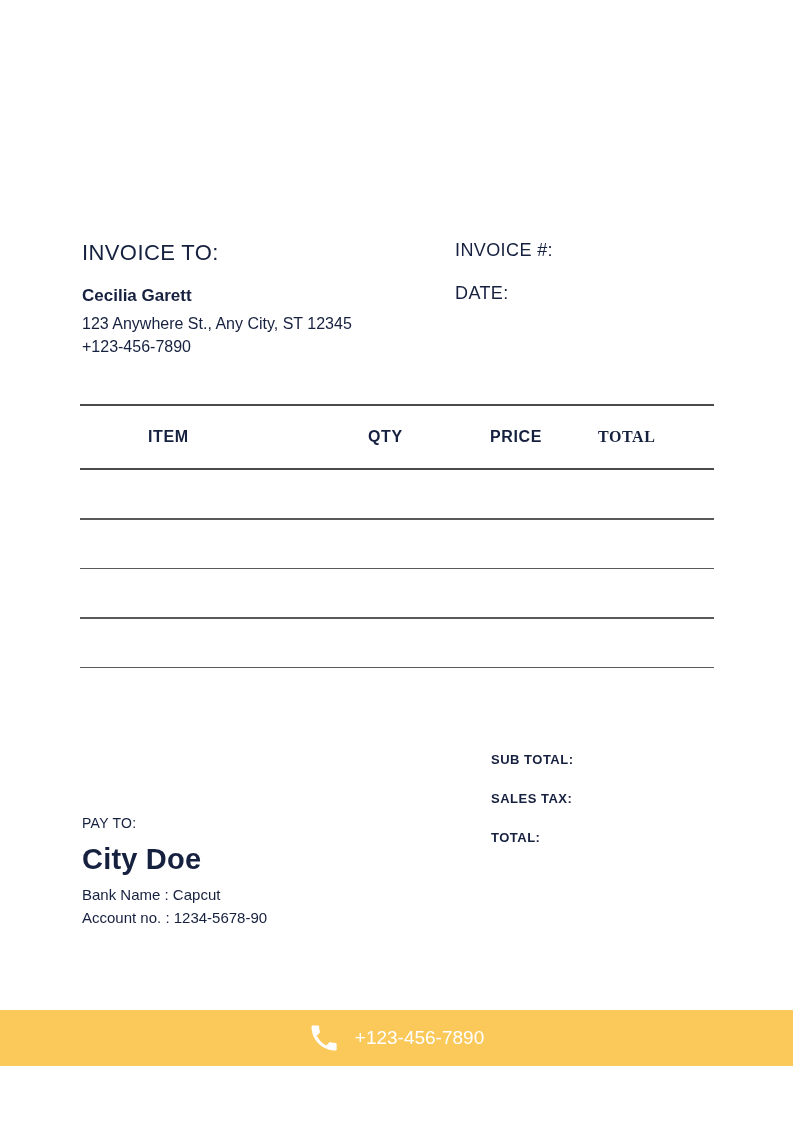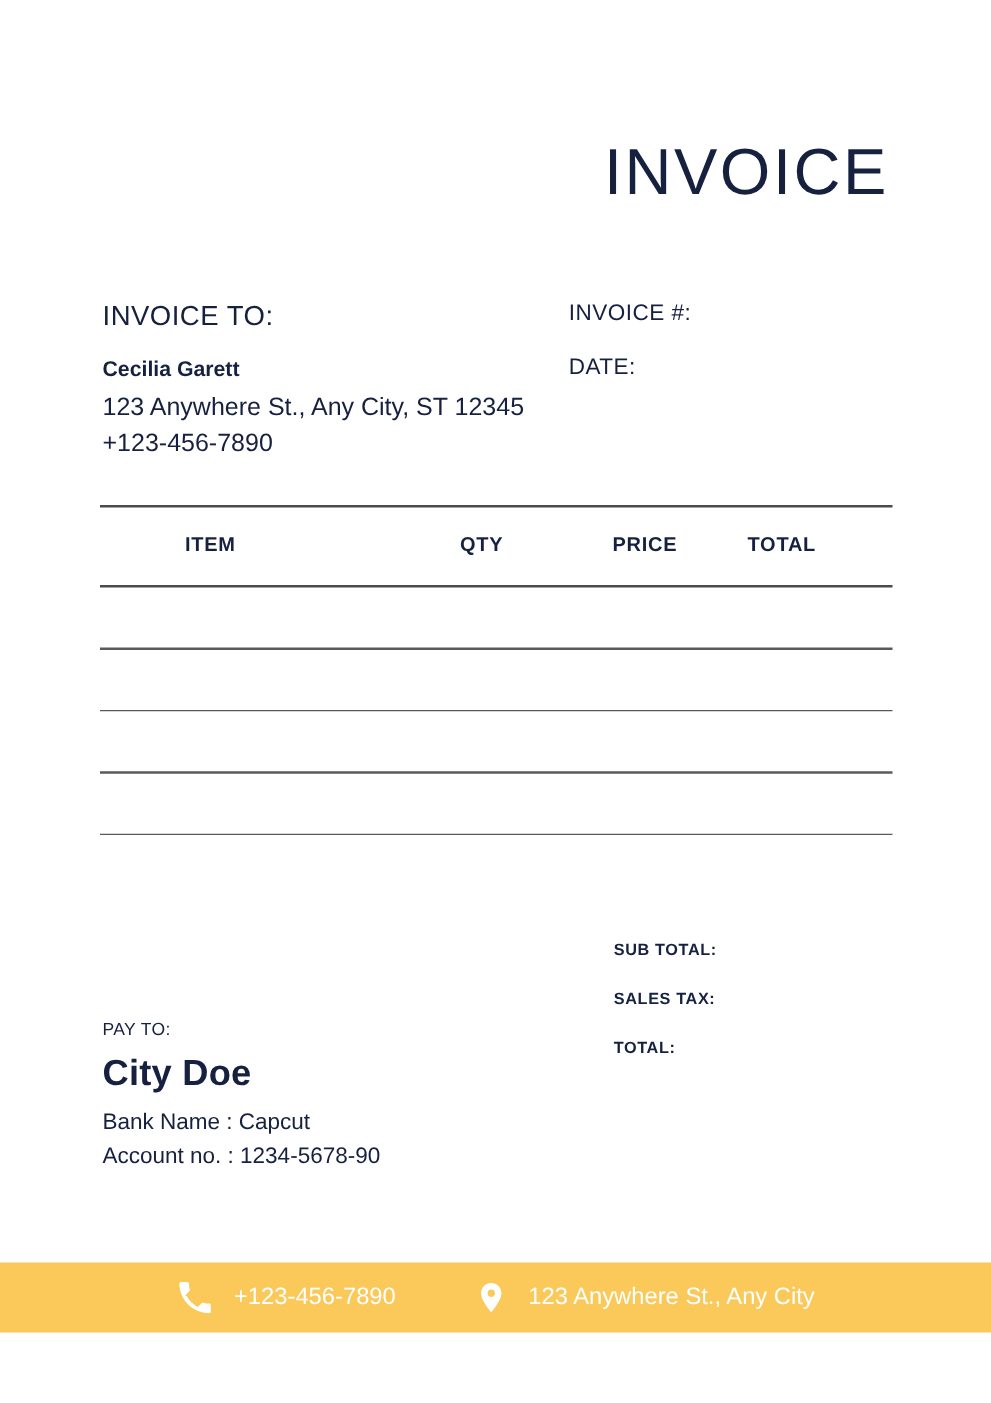--- a/index.html
+++ b/index.html
@@ -47,21 +47,21 @@
     letter-spacing: 0.4px;
     margin-bottom: 20px;
   }
   .bill-to .client-name {
     font-size: 17px;
     font-weight: 700;
     color: #16203f;
     margin-bottom: 6px;
   }
   .bill-to .client-line {
-    font-size: 20px;
+    font-size: 16px;
     font-weight: 400;
     color: #16203f;
     line-height: 1.45;
   }
 
   
   .meta {
     position: absolute;
     left: 435px;
     top: 240px;
@@ -104,21 +104,21 @@
   .th {
     position: absolute;
     font-size: 16px;
     font-weight: 700;
     color: #16203f;
     letter-spacing: 0.6px;
   }
   .th.item   { left: 68px; text-align: right; }
   .th.qty    { left: 288px; }
   .th.price  { left: 410px; }
-  .th.total  { left: 518px; }
+  .th.total  { left: 518px; font-family: Liberation Serif, serif; }
 
   .table-body-row {
     height: 48px;
     position: relative;
   }
   .td {
     position: absolute;
     font-size: 15px;
     color: #16203f;
     top: 14px;
@@ -162,21 +162,21 @@
     letter-spacing: 0.3px;
   }
   .payto .name {
     font-size: 29px;
     font-weight: 700;
     color: #16203f;
     margin-bottom: 8px;
     letter-spacing: 0.2px;
   }
   .payto .line {
-    font-size: 18px;
+    font-size: 15px;
     color: #16203f;
     line-height: 1.5;
   }
 
   
   .footer {
     position: absolute;
     left: 0;
     right: 0;
     bottom: 56px;
@@ -196,21 +196,20 @@
   }
   .footer svg {
     display: block;
   }
 </style>
 </head>
 <body>
 
 <div class="page">
 
-  <div class="invoice-title">INVOICE</div>
 
   <div class="bill-to">
     <div class="label">INVOICE TO:</div>
     <div class="client-name">Cecilia Garett</div>
     <div class="client-line">123 Anywhere St., Any City, ST 12345</div>
     <div class="client-line">+123-456-7890</div>
   </div>
 
   <div class="meta">
     <div class="meta-row">
@@ -292,23 +291,15 @@
 
   <div class="footer">
     <div class="fitem">
       <span>
         <svg width="30" height="30" viewBox="0 0 24 24" aria-hidden="true">
           <path fill="#ffffff" d="M6.6 10.8c1.6 3.1 4.1 5.6 7.2 7.2l2.4-2.4c.3-.3.7-.4 1.1-.3 1.2.4 2.5.6 3.8.6.6 0 1 .4 1 1V21c0 .6-.4 1-1 1C10.6 22 2 13.4 2 3c0-.6.4-1 1-1h4.1c.6 0 1 .4 1 1 0 1.3.2 2.6.6 3.8.1.4 0 .8-.3 1.1l-2.8 2.9z"></path>
         </svg>
       </span>
       <span>+123-456-7890</span>
     </div>
-    <div class="fitem">
-      <span>
-        <svg width="28" height="30" viewBox="0 0 24 24" aria-hidden="true">
-          <path fill="#ffffff" d="M12 2C8.1 2 5 5.1 5 9c0 5.2 7 13 7 13s7-7.8 7-13c0-3.9-3.1-7-7-7zm0 9.5A2.5 2.5 0 1 1 12 6.5a2.5 2.5 0 0 1 0 5z"></path>
-        </svg>
-      </span>
-      <span>123 Anywhere St., Any City</span>
-    </div>
   </div>
 
 </div>
 
 </body></html>

